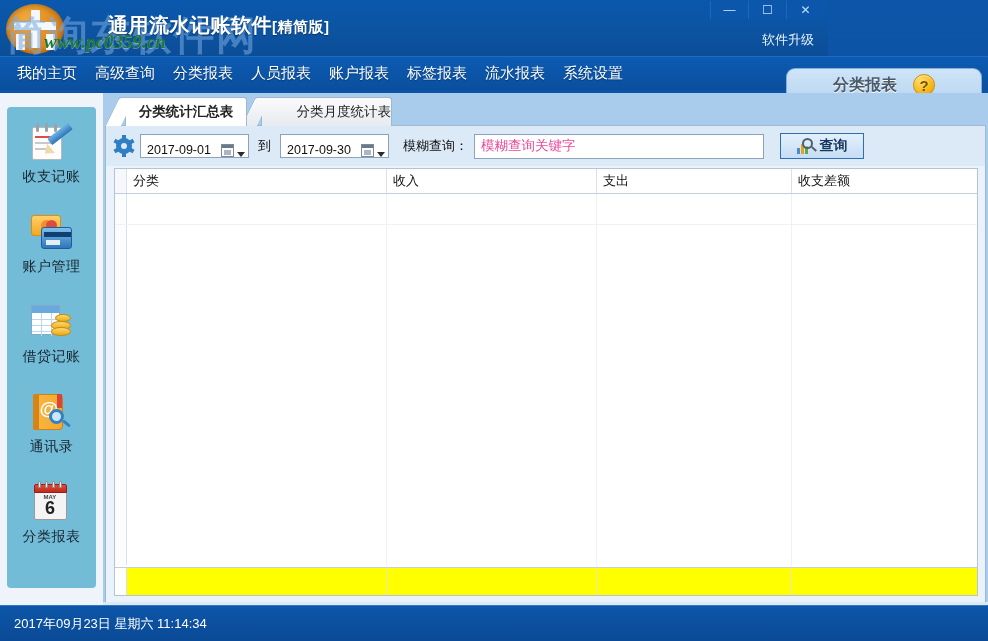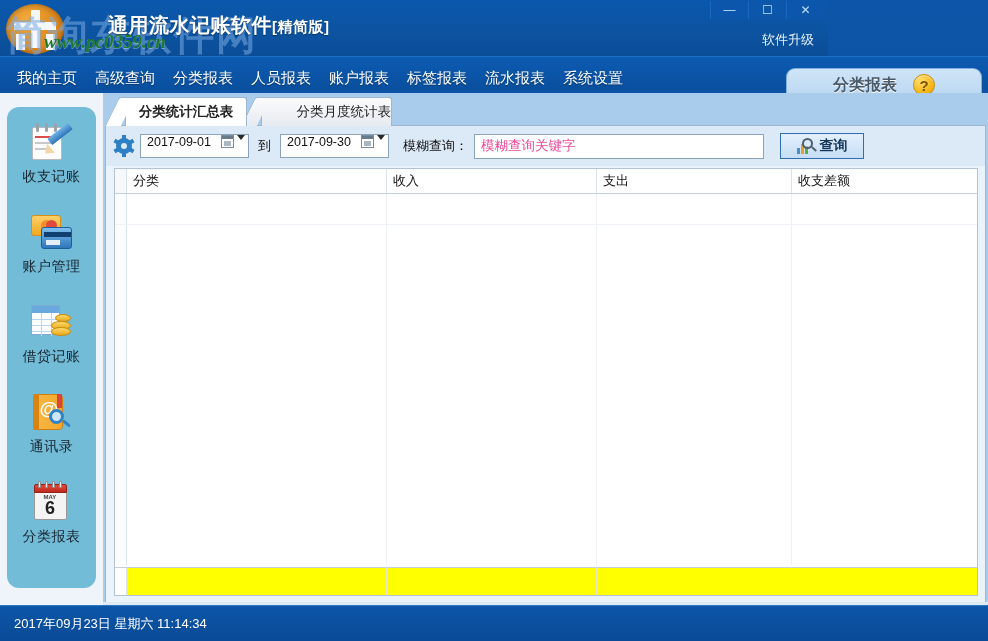--- a/index.html
+++ b/index.html
@@ -89,21 +89,21 @@
   .upgrade {
     position: absolute; right: 14px; top: 31px;
     font-size: 13px; color: #e7f1fb;
   }
 
   
   .navbar {
     position: absolute; left: 0; top: 56px; width: 988px; height: 34px;
     background: linear-gradient(to bottom, #0c5bb2 0%, #0a4f9e 100%);
     border-top: 1px solid #1a6dc4;
-    display: flex; align-items: flex-end;
+    display: flex; align-items: center;
     padding-left: 8px;
   }
   .navitem {
     font-size: 15px; color: #ffffff;
     padding: 2px 9px;
     white-space: nowrap;
     text-shadow: 0 1px 1px rgba(0,0,0,.35);
   }
 
   
@@ -131,21 +131,21 @@
   }
 
   
   .sidebar-outer {
     position: absolute; left: 0; top: 93px; width: 103px; height: 512px;
     background: #eef4fa;
   }
   .sidebar {
     position: absolute; left: 7px; top: 14px; width: 89px; height: 481px;
     background: #73bcd8;
-    border-radius: 12px;
+    border-radius: 4px;
     display: flex; flex-direction: column; align-items: center;
     padding-top: 14px;
   }
   .side-item {
     width: 89px; height: 90px;
     display: flex; flex-direction: column; align-items: center; justify-content: flex-start;
   }
   .side-icon {
     width: 46px; height: 44px; position: relative; margin-bottom: 3px;
   }
@@ -344,21 +344,21 @@
   .gear .tooth.b { transform: rotate(60deg); }
   .gear .tooth.c { transform: rotate(120deg); }
   .gear .hole {
     position: absolute; left: 7px; top: 7px; width: 6px; height: 6px;
     background: #dce9f6; border-radius: 50%; z-index: 2;
   }
 
   .datebox {
     height: 24px; width: 109px;
     background: #ffffff; border: 1px solid #8ba4bb;
-    display: flex; align-items: flex-start; padding: 0 3px 0 6px;
+    display: flex; align-items: flex-end; padding: 0 3px 0 6px;
     font-size: 12.5px; color: #111; position: relative;
   }
   .datebox .val { flex: 1; }
   .cal-ic {
     width: 13px; height: 13px; background: #ffffff;
     border: 1px solid #7b8b9b; position: relative; flex: none;
   }
   .cal-ic::before {
     content: ""; position: absolute; left: 0; top: 0; right: 0; height: 3px;
     background: #6b7a89;

